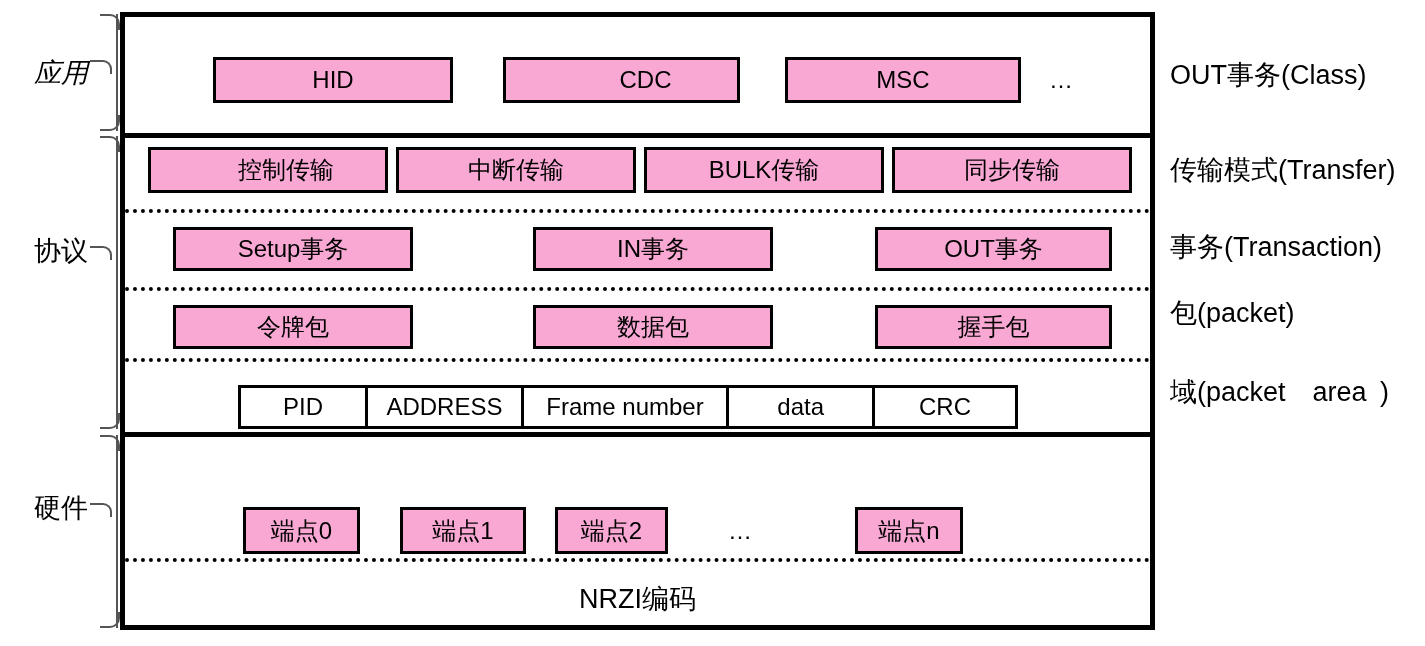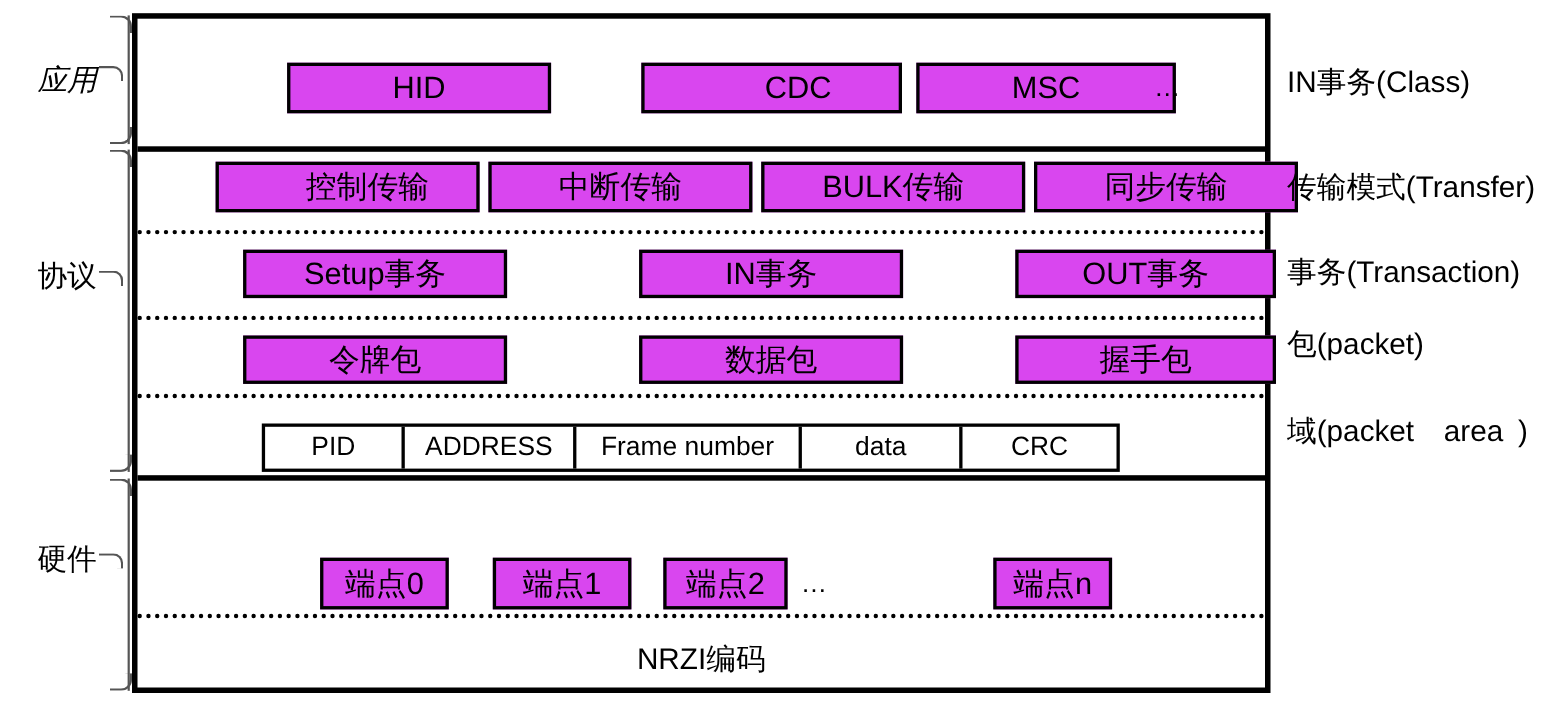--- a/index.html
+++ b/index.html
@@ -37,22 +37,22 @@
     position:absolute;left:120px;top:12px;width:1035px;height:618px;
     border:5px solid #000;box-sizing:border-box;background:#fff;
   }
   .solid-div{position:absolute;left:0;width:100%;height:5px;background:#000;}
   .dot-div{position:absolute;left:0;width:100%;height:0;
     border-top:4px dotted #000;}
 
   
   .cell{
     position:absolute;box-sizing:border-box;border:3px solid #000;
-    background:#d946ef;display:flex;align-items:center;justify-content:center;
-    font-size:28px;line-height:1;white-space:nowrap;margin-left:48px;
+    background:#f9a8d4;display:flex;align-items:center;justify-content:center;
+    font-size:24px;line-height:1;white-space:nowrap;
   }
   .ell{
     position:absolute;font-size:24px;line-height:1;
     display:flex;align-items:center;justify-content:center;
   }
   
   #pkt-strip{
     position:absolute;box-sizing:border-box;border:3px solid #000;
     display:flex;background:#fff;
   }
@@ -107,21 +107,21 @@
   <div id="frame">
 
     <div class="solid-div" style="top:116px;"></div>
     <div class="dot-div" style="top:192px;"></div>
     <div class="dot-div" style="top:270px;"></div>
     <div class="dot-div" style="top:341px;"></div>
     <div class="solid-div" style="top:415px;"></div>
     <div class="dot-div" style="top:541px;"></div>
 
     <div class="cell" style="left:88px;top:40px;width:240px;height:46px;">HID</div>
-    <div class="cell" style="left:410px;top:40px;width:237px;height:46px;padding-left:48px;">CDC</div>
+    <div class="cell" style="left:378px;top:40px;width:237px;height:46px;padding-left:48px;">CDC</div>
     <div class="cell" style="left:660px;top:40px;width:236px;height:46px;">MSC</div>
     <div class="ell" style="left:916px;top:40px;width:40px;height:46px;">…</div>
 
     <div class="cell" style="left:23px;top:130px;width:240px;height:46px;padding-left:36px;">控制传输</div>
     <div class="cell" style="left:271px;top:130px;width:240px;height:46px;">中断传输</div>
     <div class="cell" style="left:519px;top:130px;width:240px;height:46px;">BULK传输</div>
     <div class="cell" style="left:767px;top:130px;width:240px;height:46px;">同步传输</div>
 
     <div class="cell" style="left:48px;top:210px;width:240px;height:44px;">Setup事务</div>
     <div class="cell" style="left:408px;top:210px;width:240px;height:44px;">IN事务</div>
@@ -141,19 +141,19 @@
 
     <div class="cell" style="left:118px;top:490px;width:117px;height:47px;">端点0</div>
     <div class="cell" style="left:275px;top:490px;width:126px;height:47px;">端点1</div>
     <div class="cell" style="left:430px;top:490px;width:113px;height:47px;">端点2</div>
     <div class="ell" style="left:595px;top:490px;width:40px;height:47px;">…</div>
     <div class="cell" style="left:730px;top:490px;width:108px;height:47px;">端点n</div>
 
     <div class="nrzi" style="top:556px;height:52px;">NRZI编码</div>
   </div>
 
-  <div class="rlabel" style="top:62px;">IN事务(Class)</div>
+  <div class="rlabel" style="top:62px;">OUT事务(Class)</div>
   <div class="rlabel" style="top:157px;">传输模式(Transfer)</div>
   <div class="rlabel" style="top:234px;">事务(Transaction)</div>
   <div class="rlabel" style="top:300px;">包(packet)</div>
   <div class="rlabel" style="top:379px;">域(packet area )</div>
 
 </div>
 
 </body></html>

